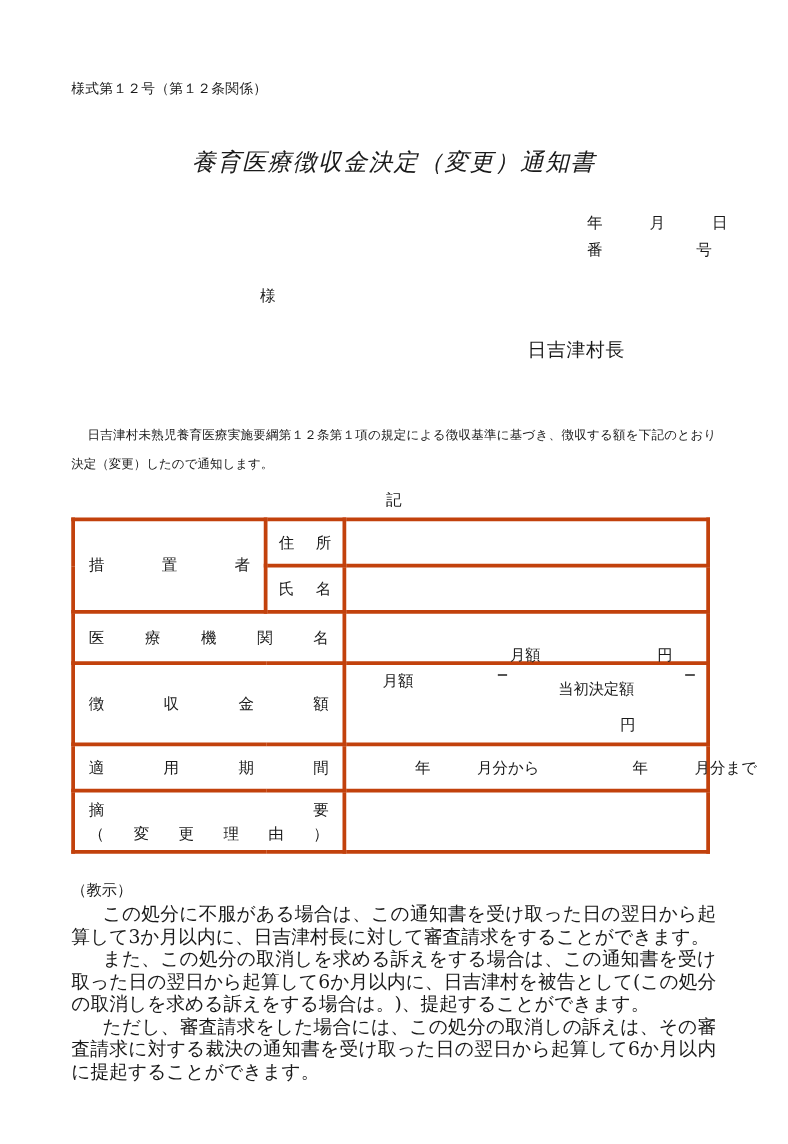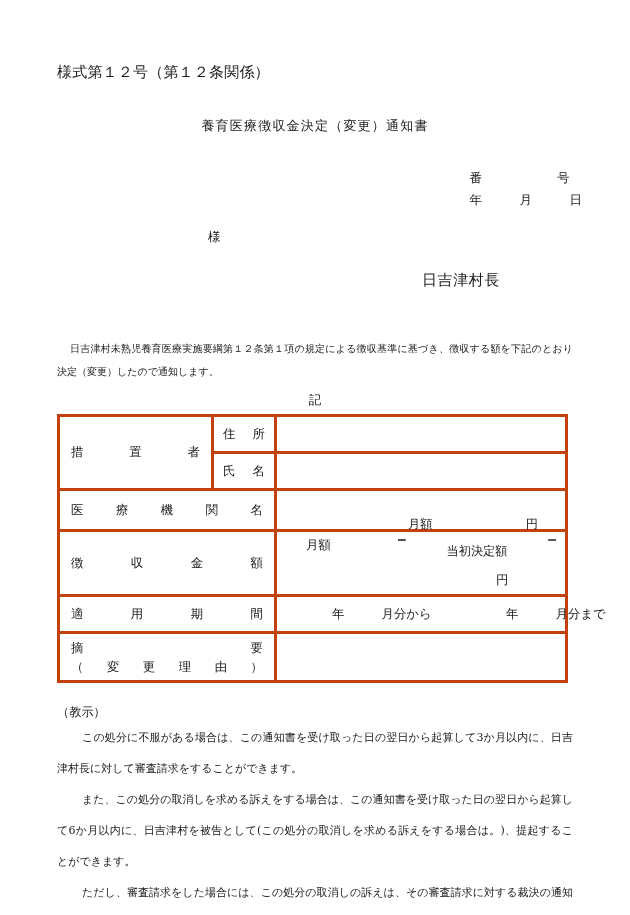--- a/index.html
+++ b/index.html
@@ -19,34 +19,35 @@
   .page {
     position: absolute;
     inset: 0;
   }
 
   
   .form-number {
     position: absolute;
     left: 57px;
     top: 63px;
-    font-size: 15px;
+    font-size: 11px;
     letter-spacing: 0.2px;
     white-space: nowrap;
   }
 
   .doc-title {
     position: absolute;
     left: 0;
     right: 0;
     top: 117px;
     text-align: center;
-    font-size: 13px;
+    font-size: 19px;
     letter-spacing: 1.2px;
     white-space: nowrap;
+    font-style: italic;
   }
 
   
   .meta-block {
     position: absolute;
     right: 48px;
     top: 167px;
     font-size: 12.5px;
     line-height: 22px;
     text-align: left;
@@ -228,39 +229,39 @@
     position: absolute;
     left: 57px;
     top: 704px;
     width: 516px;
   }
   .instr-title {
     font-size: 12.2px;
     margin-bottom: 1px;
   }
   .instr-p {
-    font-size: 11px;
-    line-height: 31px;
+    font-size: 15px;
+    line-height: 18px;
     text-indent: 25px;
     text-align: justify;
     margin: 0;
   }
 </style>
 </head>
 <body>
 
 <div class="page">
 
   <div class="form-number">様式第１２号（第１２条関係）</div>
 
   <div class="doc-title">養育医療徴収金決定（変更）通知書</div>
 
   <div class="meta-block">
+    <div class="meta-line">年　　　月　　　日</div>
     <div class="meta-line">番　　　　　　号</div>
-    <div class="meta-line">年　　　月　　　日</div>
   </div>
 
   <div class="addressee">様</div>
 
   <div class="issuer">日吉津村長</div>
 
   <div class="body-text">日吉津村未熟児養育医療実施要綱第１２条第１項の規定による徴収基準に基づき、徴収する額を下記のとおり決定（変更）したので通知します。</div>
 
   <div class="ki-mark">記</div>
 

